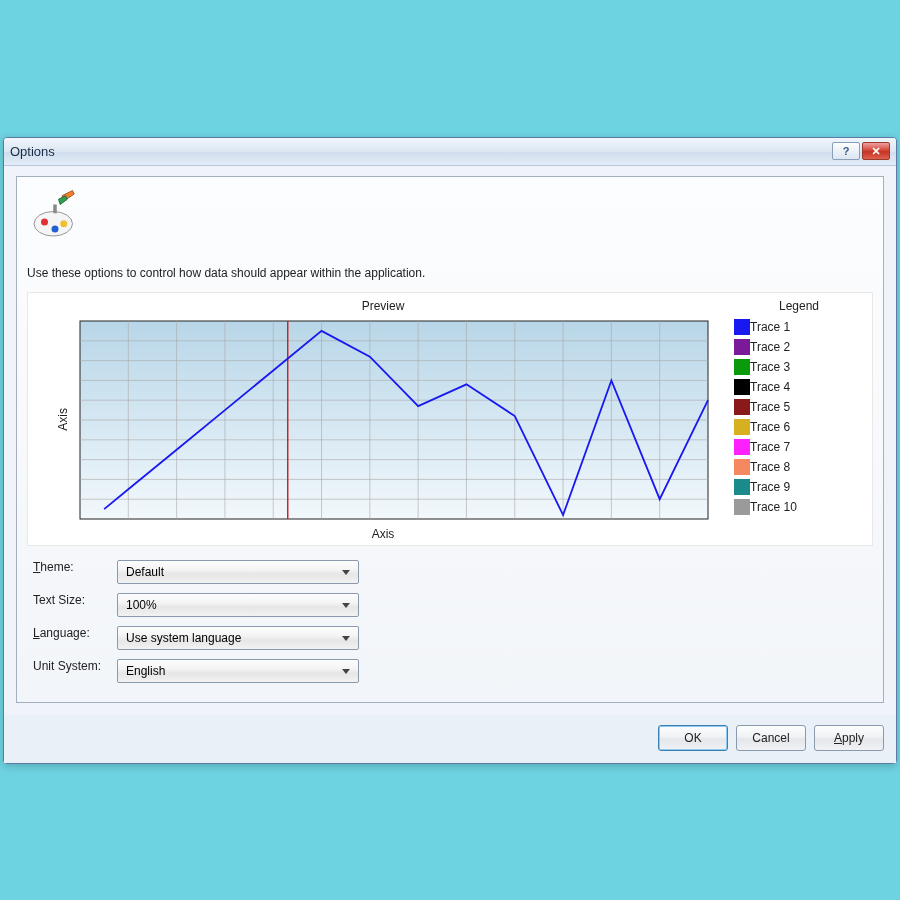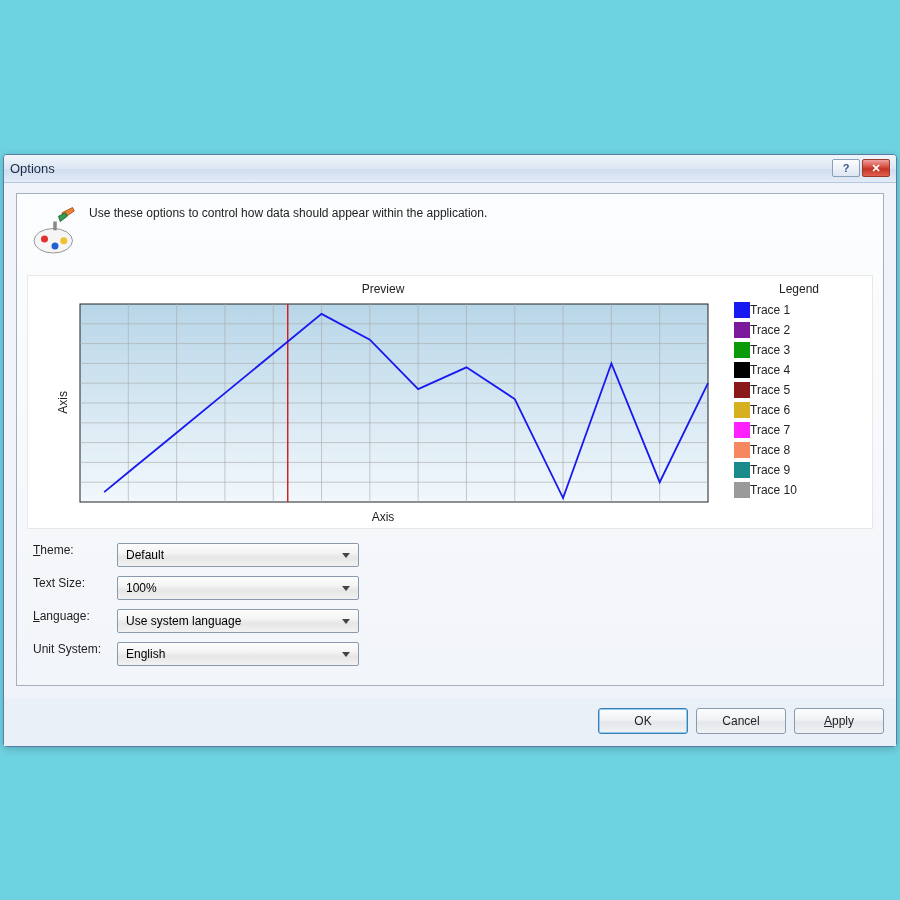--- a/index.html
+++ b/index.html
@@ -84,22 +84,23 @@
 }
 .tab-panel {
   background: linear-gradient(to bottom, #fcfdfe, #f2f5f9);
   border: 1px solid #a4b0bf;
   padding: 10px;
   position: relative;
 }
 .desc-row {
   display: flex;
   align-items: flex-start;
-  gap: 6px;
+  gap: 18px;
   margin-bottom: 12px;
+  flex-direction: column;
 }
 .palette-icon svg { width: 56px; height: 56px; }
 .description { color: #222; font-size: 12px; padding-top: 2px; }
 .preview-block {
   background: #fff;
   padding: 6px 8px 4px 24px;
   margin-bottom: 14px;
   border: 1px solid #e8e8e8;
 }
 .preview-title { text-align: center; font-size: 12px; color: #222; margin-bottom: 2px; }
@@ -147,21 +148,21 @@
   border-top: 5px solid #444;
 }
 .button-row {
   display: flex;
   justify-content: flex-end;
   gap: 8px;
   padding: 10px 12px 12px 12px;
   background: #eaf0f8;
 }
 .btn {
-  width: 90px;
+  width: 70px;
   height: 26px;
   border: 1px solid #8a9aad;
   border-radius: 3px;
   background: linear-gradient(to bottom, #fdfdfd 0%, #f0f2f4 45%, #e4e7eb 55%, #f0f2f4 100%);
   font-size: 12px;
   color: #222;
   display: flex;
   align-items: center;
   justify-content: center;
   cursor: pointer;

